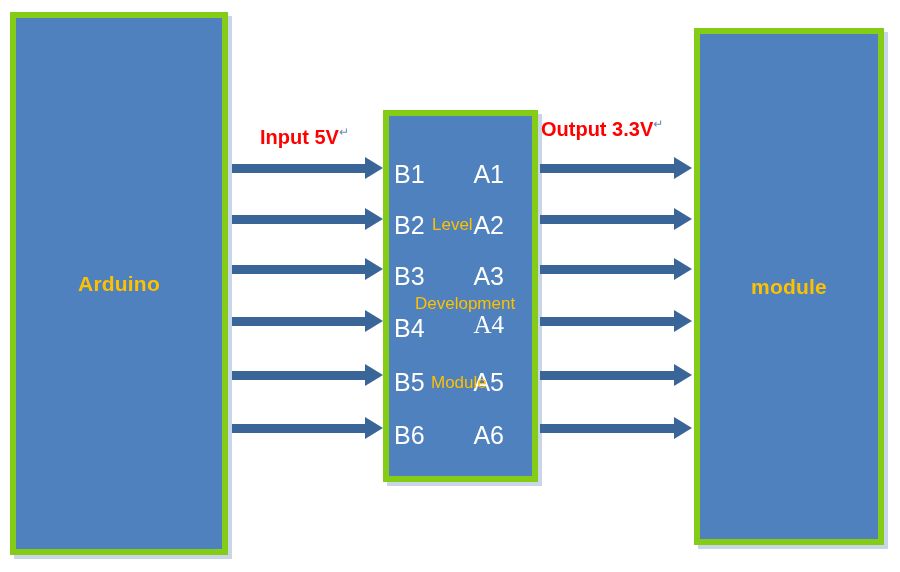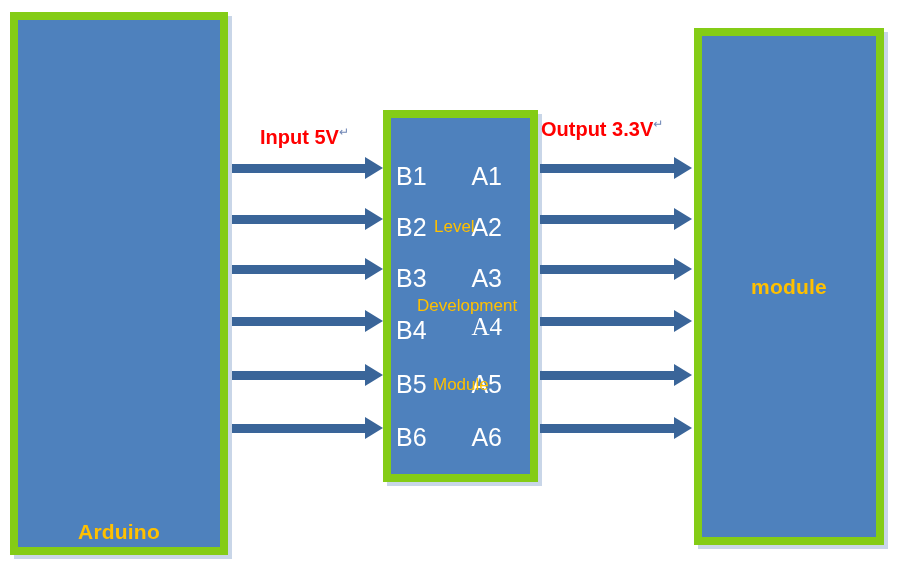--- a/index.html
+++ b/index.html
@@ -12,21 +12,21 @@
     height: 572px;
     position: relative;
     overflow: hidden;
     font-family: "Liberation Sans", sans-serif;
   }
 
   
   .block {
     position: absolute;
     background: #4e81bd;
-    border: 8px solid #84cc16;
+    border: 6px solid #84cc16;
     box-sizing: border-box;
     display: flex;
     align-items: center;
     justify-content: center;
   }
   .block-shadow {
     position: absolute;
     background: #c9d6e8;
     z-index: 0;
   }
@@ -41,21 +41,20 @@
     user-select: none;
   }
 
   
   #arduino-box {
     left: 10px;
     top: 12px;
     width: 218px;
     height: 543px;
     z-index: 2;
-    align-items: flex-end;
   }
   #arduino-shadow {
     left: 14px;
     top: 16px;
     width: 218px;
     height: 543px;
   }
 
   
   #level-module {

